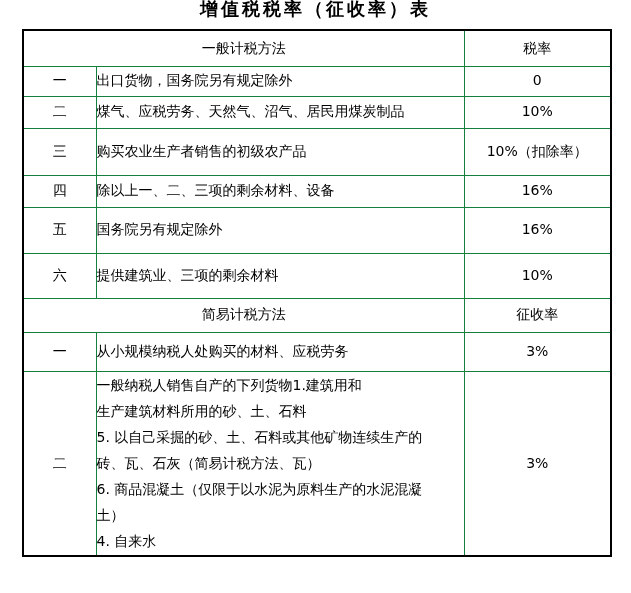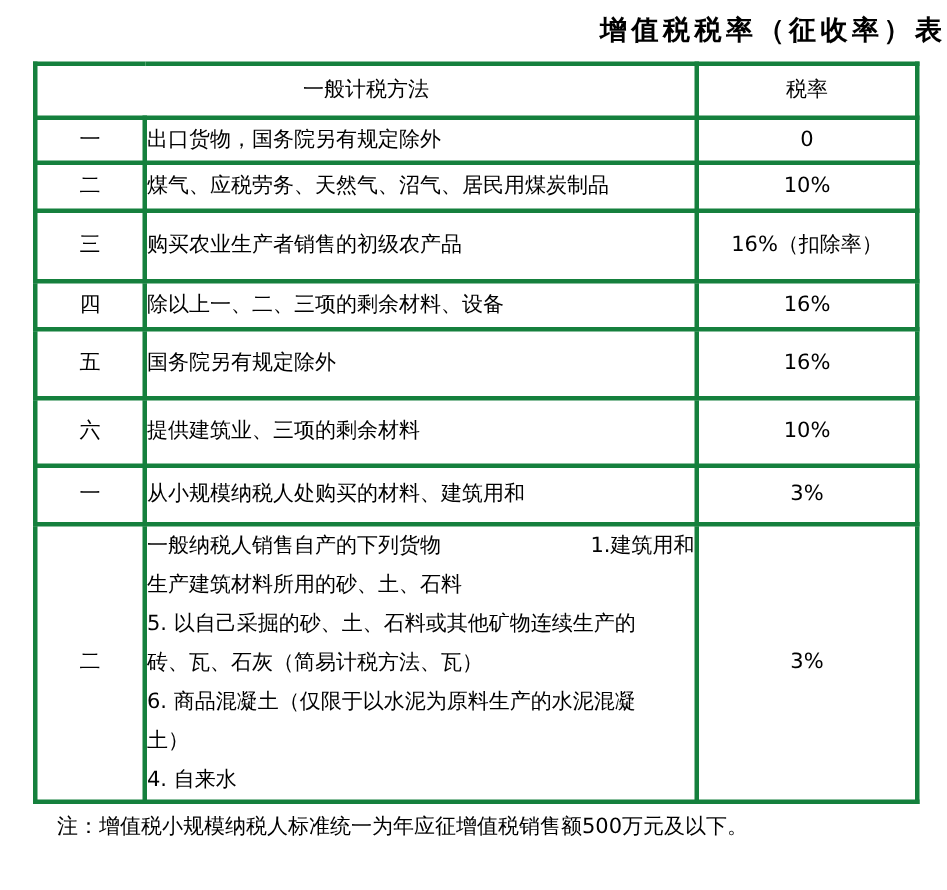--- a/index.html
+++ b/index.html
@@ -12,38 +12,38 @@
     font-family: "DejaVu Sans", "Liberation Sans", sans-serif;
     color: #000000;
   }
   .page {
     width: 631px;
     height: 593px;
     background: #ffffff;
     position: relative;
   }
   .title {
-    padding-top: 12px;
-    text-align: right;
+    padding-top: 0;
+    text-align: center;
     font-size: 18px;
     font-weight: bold;
     letter-spacing: 3px;
     line-height: 18px;
     white-space: nowrap;
   }
   table.tax {
     border-collapse: collapse;
     table-layout: fixed;
     width: 588px;
     margin: 11px 0 0 22px;
     border: 2px solid #000000;
     font-size: 14px;
   }
   table.tax td {
-    border: 3px solid #15803d;
+    border: 1px solid #15803d;
     padding: 0;
     vertical-align: middle;
     line-height: 1.25;
   }
   td.num   { text-align: center; }
   td.desc  { text-align: left; padding: 2px 6px 2px 8px; margin-left: 16px; }
   td.rate  { text-align: center; }
   td.mhead { text-align: center; }
   td.rhead { text-align: center; margin-top: 19px; }
   tr.h36  { height: 36px; }
@@ -52,21 +52,20 @@
   tr.h47  { height: 47px; }
   tr.h46  { height: 46px; }
   tr.h45  { height: 45px; }
   tr.h34  { height: 34px; }
   tr.h39  { height: 39px; }
   tr.h185 { height: 185px; }
   .bigcell { padding: 2px 8px; }
   .bigcell .line { line-height: 26px; }
   .bigcell .line-split {
     display: flex;
-    justify-content: space-between;
     line-height: 26px;
   }
   .note {
     margin: 5px 0 0 38px;
     font-size: 14px;
     line-height: 20px;
     white-space: nowrap;
   }
 </style>
 </head>
@@ -97,45 +96,49 @@
 
     <tr class="h32">
       <td class="num">二</td>
       <td class="desc">煤气、应税劳务、天然气、沼气、居民用煤炭制品</td>
       <td class="rate">10%</td>
     </tr>
 
     <tr class="h47">
       <td class="num">三</td>
       <td class="desc">购买农业生产者销售的初级农产品</td>
-      <td class="rate">16%（扣除率）</td>
+      <td class="rate">10%（扣除率）</td>
     </tr>
 
     <tr class="h32">
       <td class="num">四</td>
       <td class="desc">除以上一、二、三项的剩余材料、设备</td>
       <td class="rate">16%</td>
     </tr>
 
     <tr class="h46">
       <td class="num">五</td>
       <td class="desc">国务院另有规定除外</td>
       <td class="rate">16%</td>
     </tr>
 
     <tr class="h45">
       <td class="num">六</td>
       <td class="desc">提供建筑业、三项的剩余材料</td>
       <td class="rate">10%</td>
     </tr>
 
+    <tr class="h34">
+      <td class="mhead" colspan="2">简易计税方法</td>
+      <td class="rhead">征收率</td>
+    </tr>
 
     <tr class="h39">
       <td class="num">一</td>
-      <td class="desc">从小规模纳税人处购买的材料、建筑用和</td>
+      <td class="desc">从小规模纳税人处购买的材料、应税劳务</td>
       <td class="rate">3%</td>
     </tr>
 
     <tr class="h185">
       <td class="num">二</td>
       <td class="desc bigcell">
         <div class="line-split">
           <span>一般纳税人销售自产的下列货物</span>
           <span>1.建筑用和</span>
         </div>
@@ -144,15 +147,14 @@
         <div class="line">砖、瓦、石灰（简易计税方法、瓦）</div>
         <div class="line">6. 商品混凝土（仅限于以水泥为原料生产的水泥混凝</div>
         <div class="line">土）</div>
         <div class="line">4. 自来水</div>
       </td>
       <td class="rate">3%</td>
     </tr>
   </tbody>
     </table>
 
-  <div class="note">注：增值税小规模纳税人标准统一为年应征增值税销售额500万元及以下。</div>
 
 </div>
 
 </body></html>

